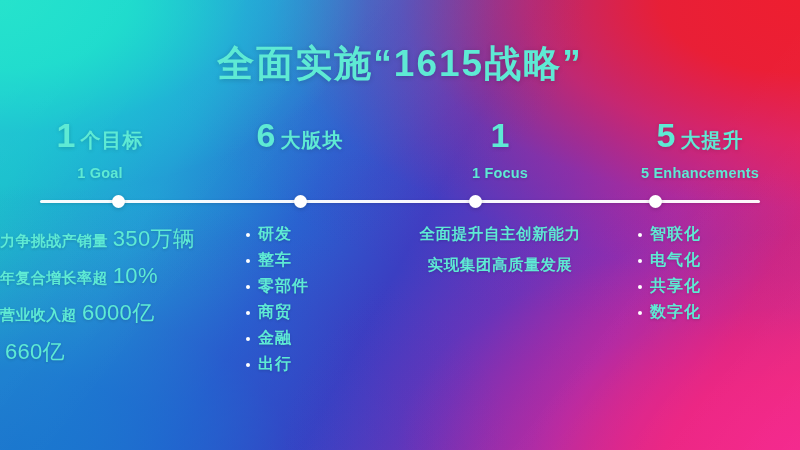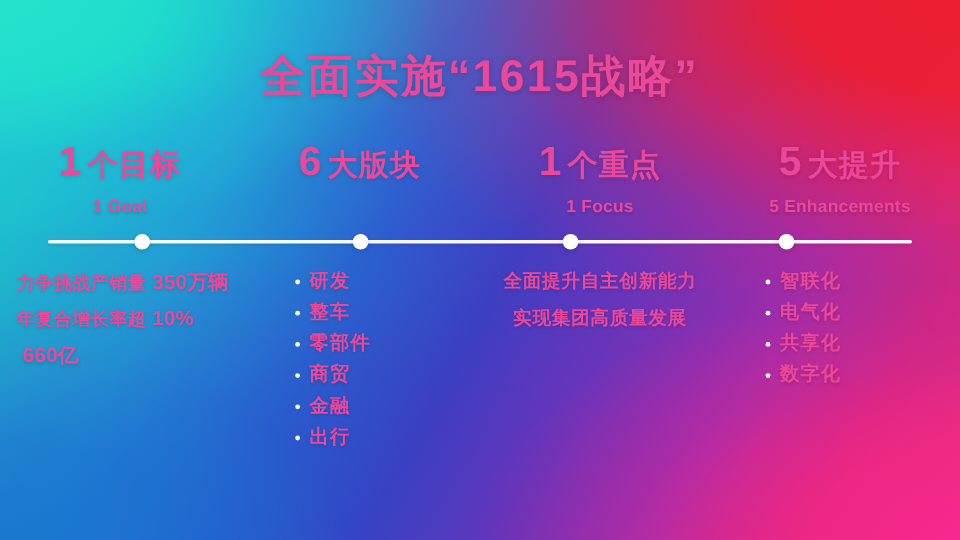--- a/index.html
+++ b/index.html
@@ -7,21 +7,21 @@
     padding: 0;
     background: #000;
   }
 
   #slide {
     position: relative;
     width: 800px;
     height: 450px;
     overflow: hidden;
     font-family: "Liberation Sans", "DejaVu Sans", sans-serif;
-    color: #ec4899;
+    color: #5eead4;
     -webkit-font-smoothing: antialiased;
   }
 
   
   .bg-base {
     position: absolute;
     inset: 0;
     background: linear-gradient(118deg,
         #16dcc8 0%,
         #14d2cb 10%,
@@ -122,21 +122,21 @@
     line-height: 1;
     height: 36px;
     text-shadow: 0 1px 4px rgba(0,0,0,0.16);
   }
   .head-num {
     font-size: 34px;
     font-weight: bold;
     letter-spacing: 0px;
   }
   .head-cn-text {
-    font-size: 25px;
+    font-size: 20px;
     font-weight: bold;
     margin-left: 5px;
     letter-spacing: 1px;
   }
   .head-en {
     margin-top: 11px;
     font-size: 14.5px;
     font-weight: bold;
     letter-spacing: 0.2px;
     white-space: nowrap;
@@ -173,38 +173,37 @@
     width: 800px;
     display: flex;
   }
   .body-col {
     width: 200px;
     box-sizing: border-box;
   }
 
   
   .stats {
-    padding-left: 14px;
   }
   .stat-line {
     display: flex;
     align-items: baseline;
     justify-content: flex-start;
     white-space: nowrap;
     margin-bottom: 9px;
     text-shadow: 0 1px 3px rgba(0,0,0,0.16);
   }
   .stat-label {
     font-size: 15px;
     font-weight: bold;
     letter-spacing: 0.4px;
   }
   .stat-value {
-    font-size: 17px;
-    font-weight: bold;
+    font-size: 22px;
+    font-weight: normal;
     margin-left: 5px;
     letter-spacing: 0.3px;
   }
 
   
   .bullets {
     list-style: none;
     margin: 0;
     padding: 0;
   }
@@ -270,21 +269,20 @@
     <div class="col">
       <div class="head-cn">
         <span class="head-num">6</span>
         <span class="head-cn-text">大版块</span>
       </div>
     </div>
 
     <div class="col">
       <div class="head-cn">
         <span class="head-num">1</span>
-        <span class="head-cn-text">个重点</span>
       </div>
       <div class="head-en">1 Focus</div>
     </div>
 
     <div class="col">
       <div class="head-cn">
         <span class="head-num">5</span>
         <span class="head-cn-text">大提升</span>
       </div>
       <div class="head-en">5 Enhancements</div>
@@ -304,20 +302,24 @@
       <div class="stats">
         <div class="stat-line">
           <span class="stat-label">力争挑战产销量</span>
           <span class="stat-value">350万辆</span>
         </div>
         <div class="stat-line">
           <span class="stat-label">年复合增长率超</span>
           <span class="stat-value">10%</span>
         </div>
         <div class="stat-line">
+          <span class="stat-label">营业收入超</span>
+          <span class="stat-value">6000亿</span>
+        </div>
+        <div class="stat-line">
           <span class="stat-value">660亿</span>
         </div>
       </div>
     </div>
 
     <div class="body-col">
       <ul class="bullets bullets-sectors">
         <li class="bullet">
           <span class="dot"></span>
           <span>研发</span>

